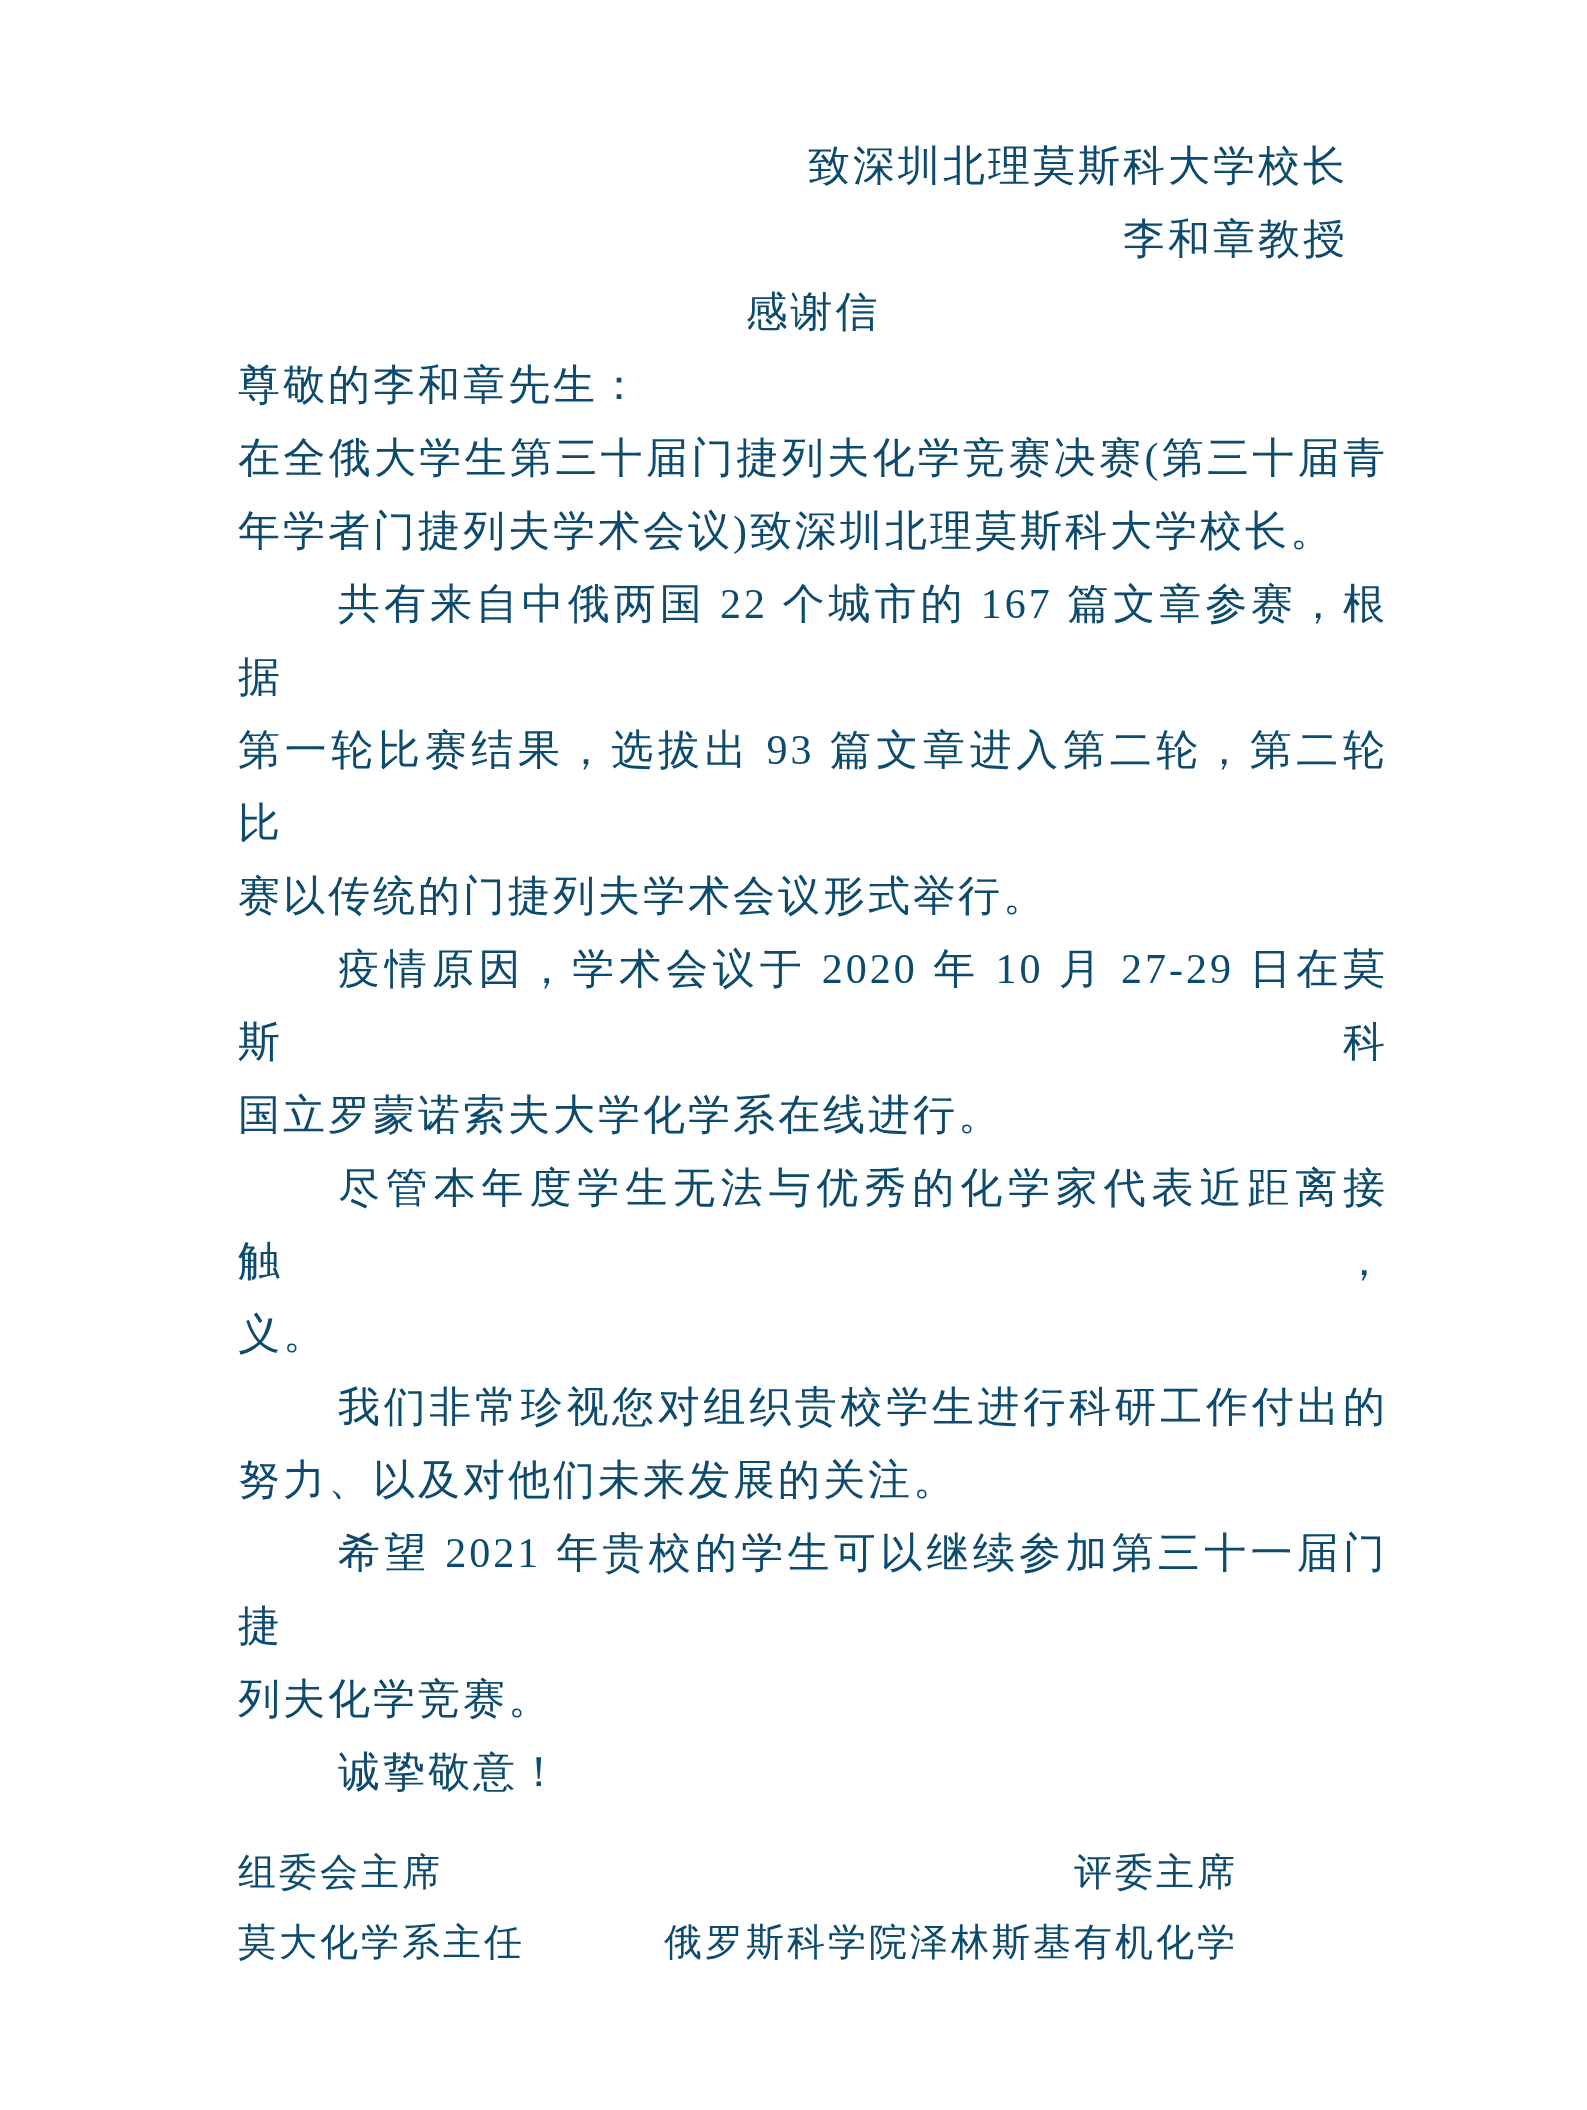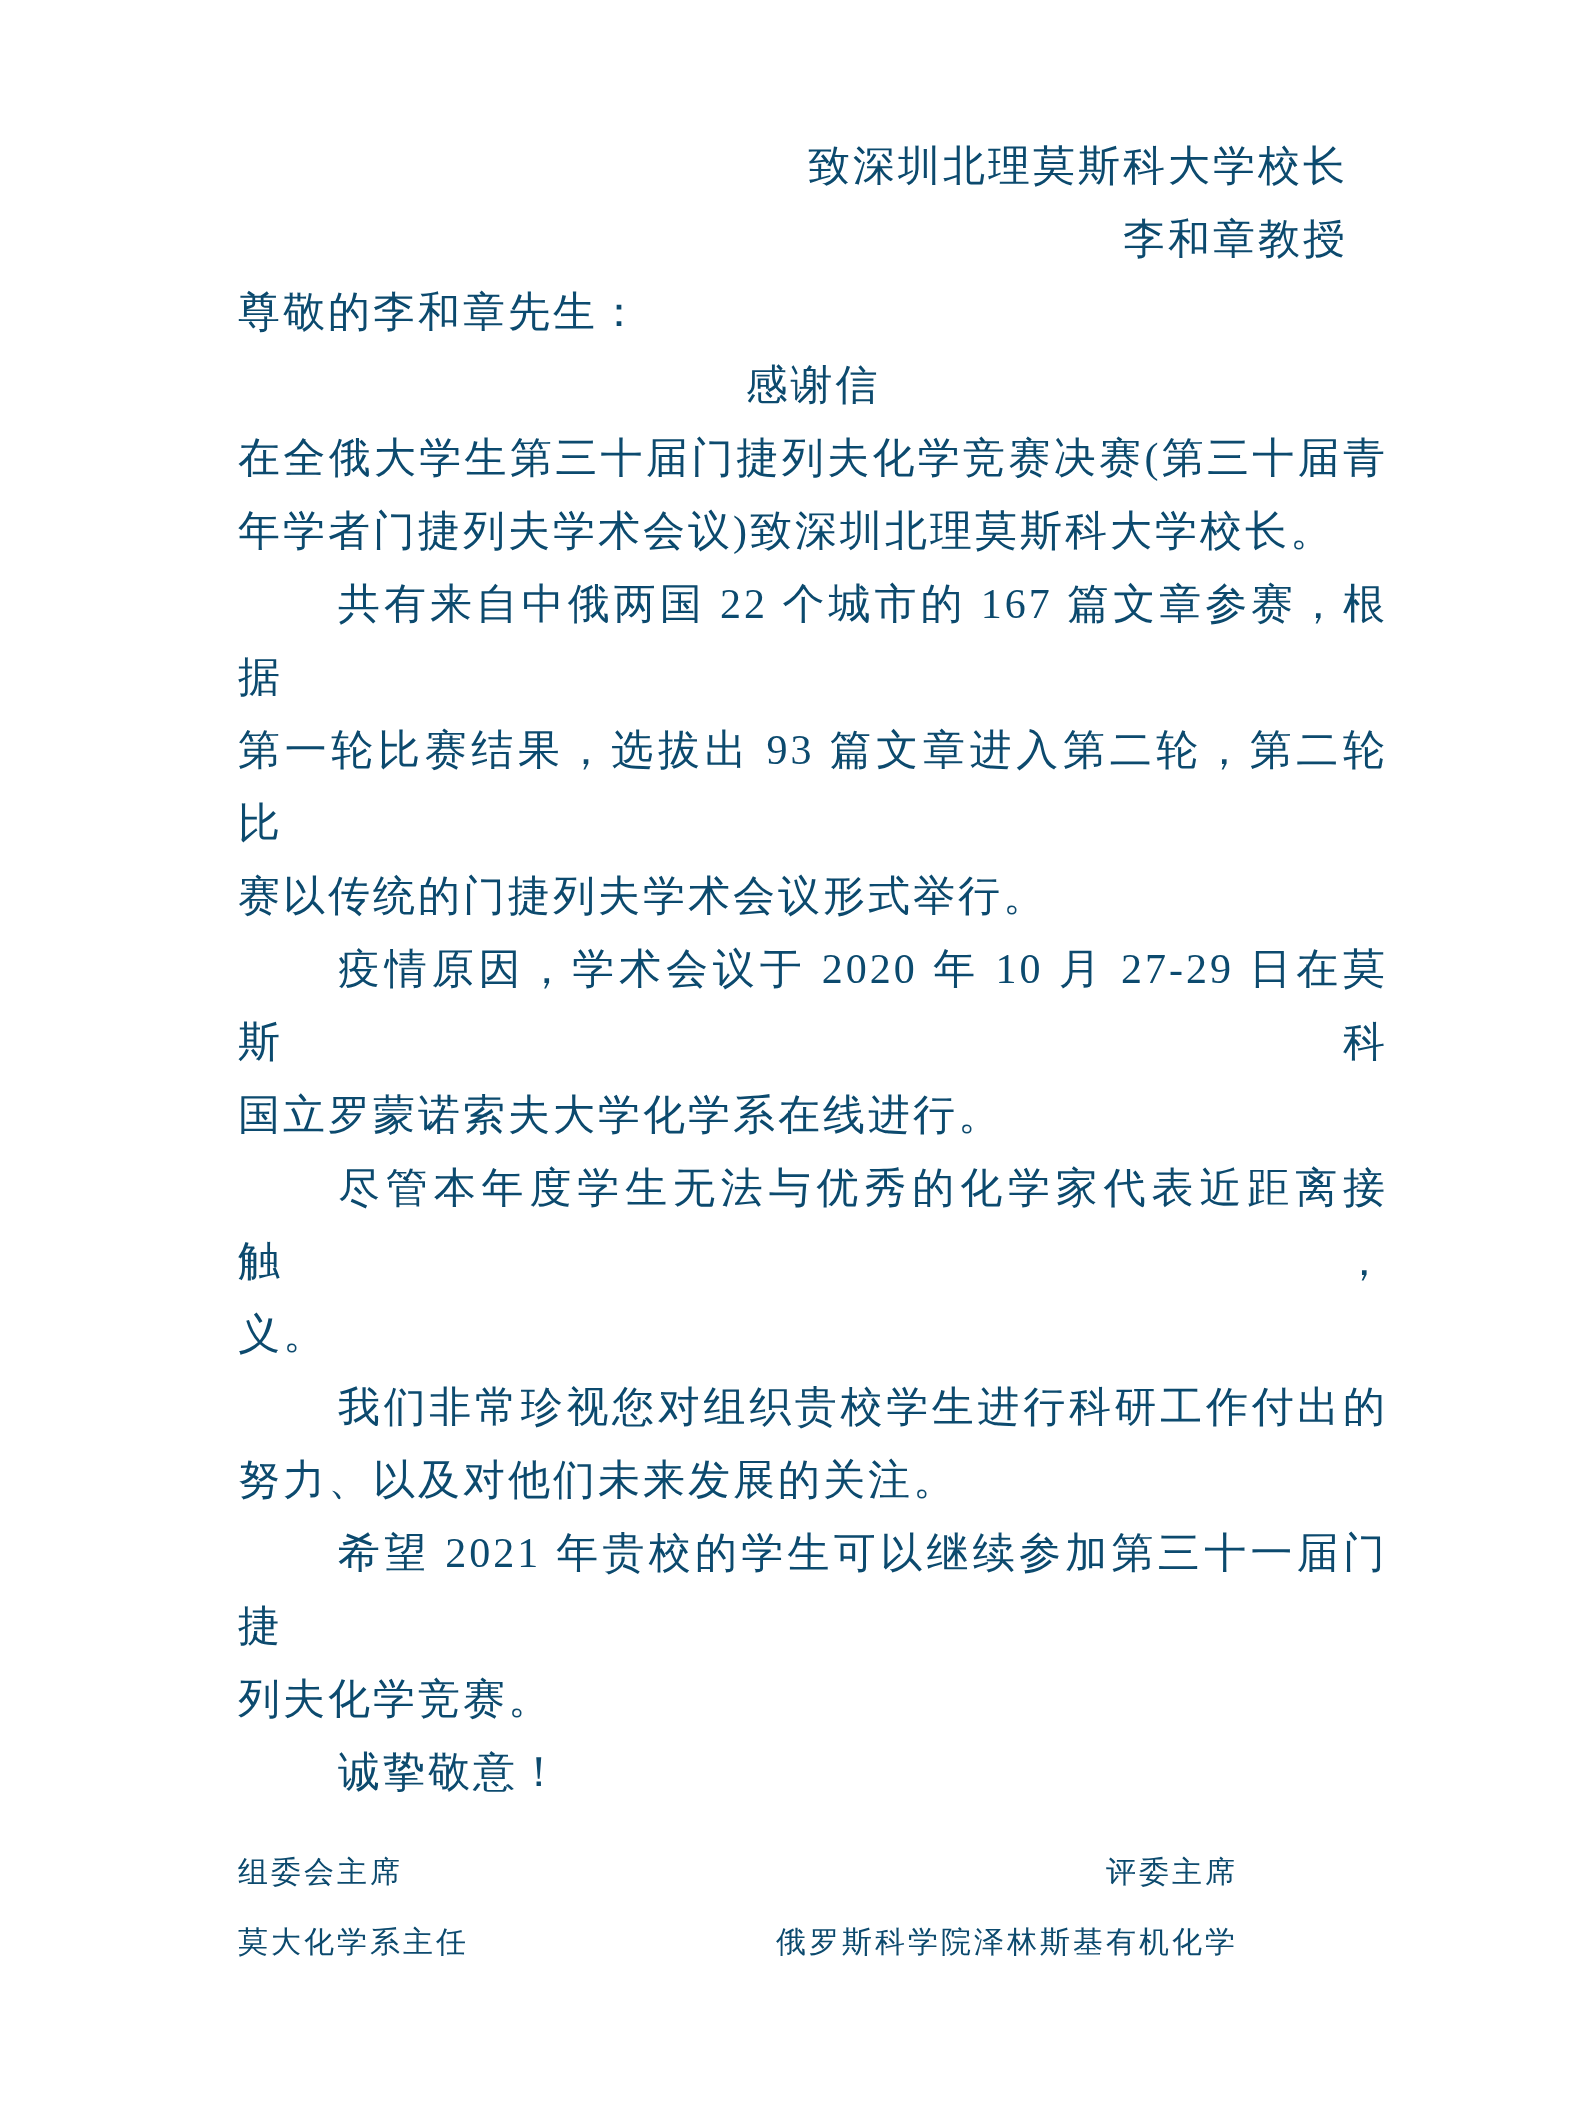--- a/index.html
+++ b/index.html
@@ -34,39 +34,39 @@
     white-space: normal;
   }
   .signature {
     margin-top: 28px;
     padding-right: 150px;
   }
   .sig-row {
     display: flex;
     justify-content: space-between;
     align-items: center;
-    font-size: 30px;
+    font-size: 38px;
     line-height: 70px;
     letter-spacing: 3px;
   }
   .sig-left  { text-align: left; }
   .sig-right { text-align: right; }
 </style>
 </head>
 <body>
 
 <div class="page">
   <div class="header">
     <div class="line right">致深圳北理莫斯科大学校长</div>
     <div class="line right">李和章教授</div>
   </div>
 
+  <div class="line center">感谢信</div>
+
   <div class="line">尊敬的李和章先生：</div>
-
-  <div class="line center">感谢信</div>
 
   <div>
       <div class="bline stretch">在全俄大学生第三十届门捷列夫化学竞赛决赛(第三十届青</div>
       <div class="bline">年学者门捷列夫学术会议)致深圳北理莫斯科大学校长。</div>
       <div class="bline indent stretch">共有来自中俄两国 22 个城市的 167 篇文章参赛，根据</div>
       <div class="bline stretch">第一轮比赛结果，选拔出 93 篇文章进入第二轮，第二轮比</div>
       <div class="bline">赛以传统的门捷列夫学术会议形式举行。</div>
       <div class="bline indent stretch">疫情原因，学术会议于 2020 年 10 月 27-29 日在莫斯科</div>
       <div class="bline">国立罗蒙诺索夫大学化学系在线进行。</div>
       <div class="bline indent stretch">尽管本年度学生无法与优秀的化学家代表近距离接触，</div>

